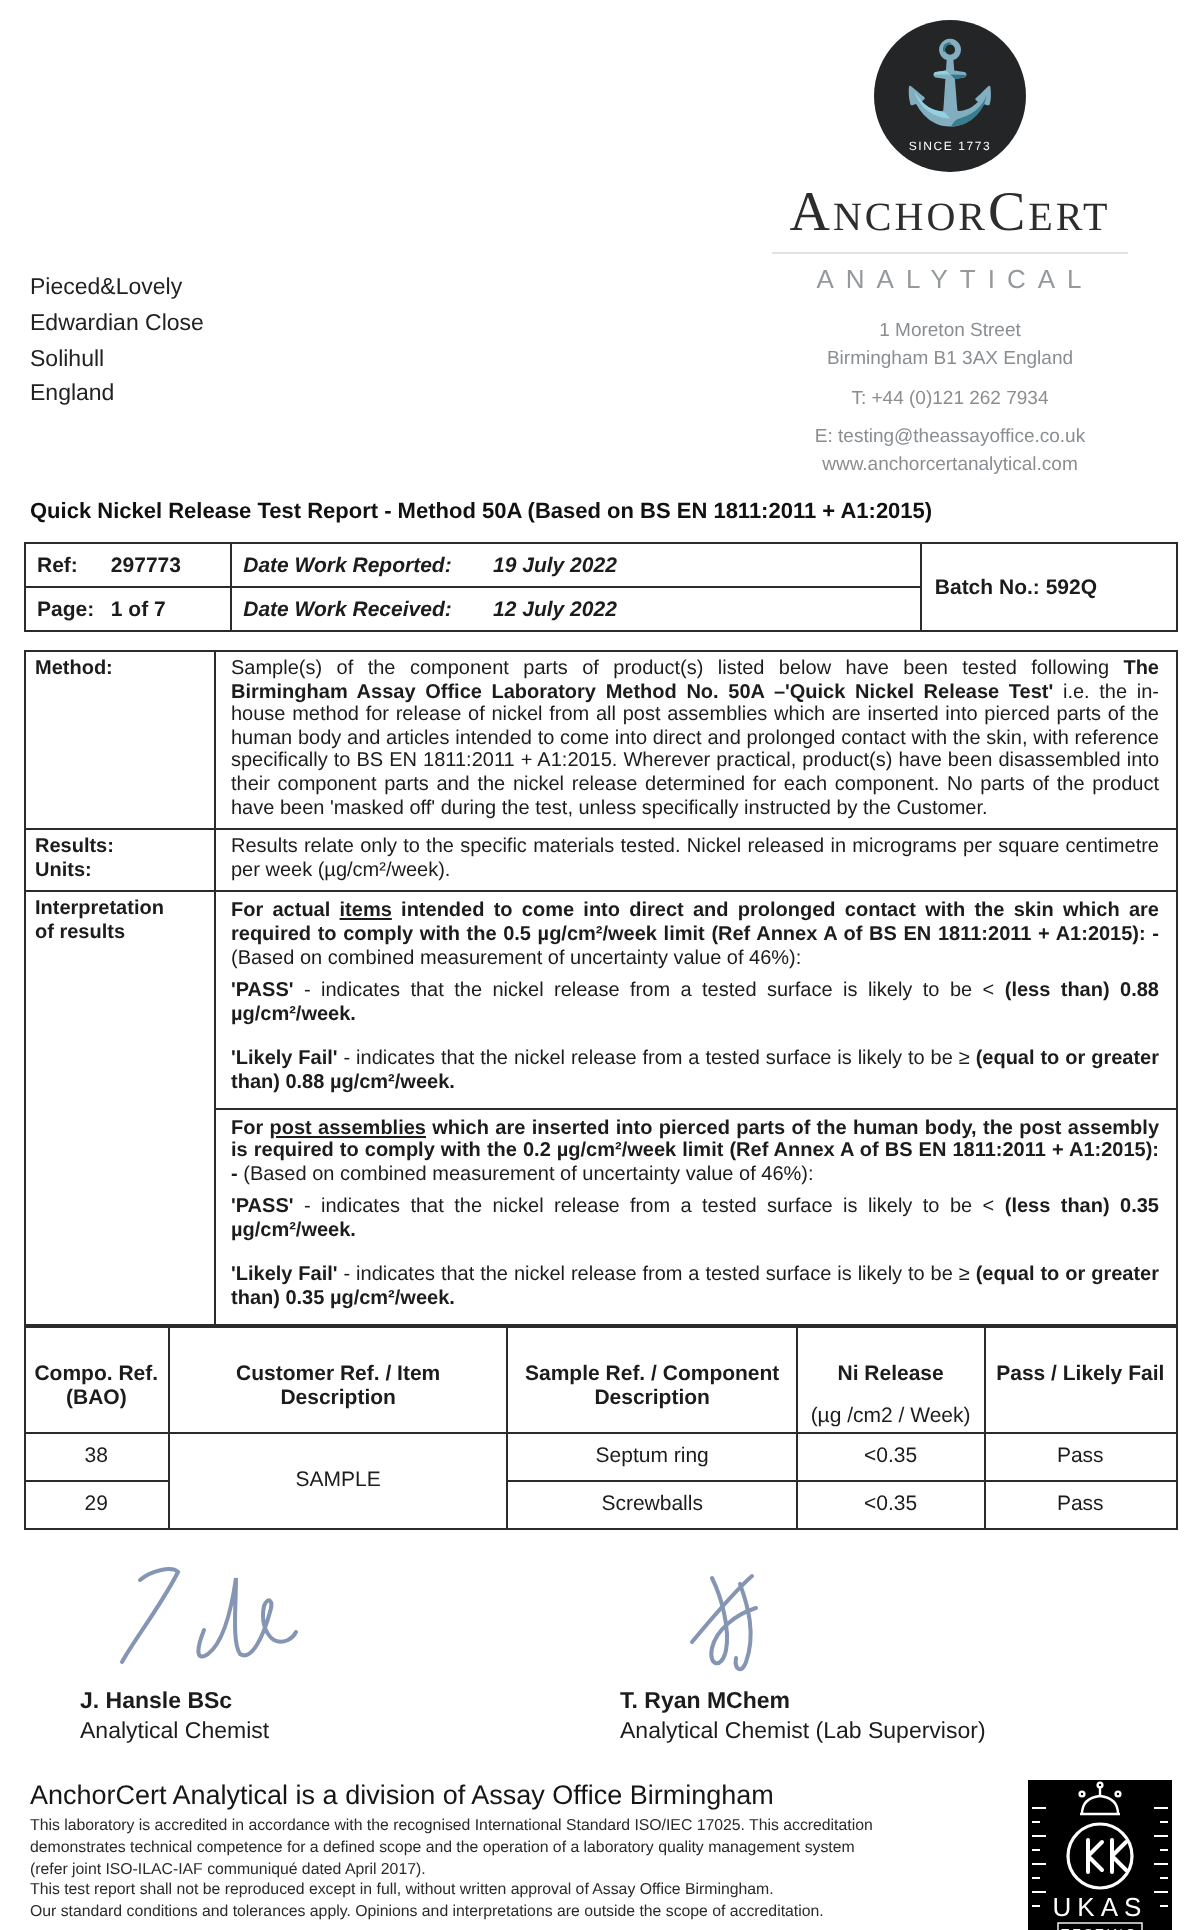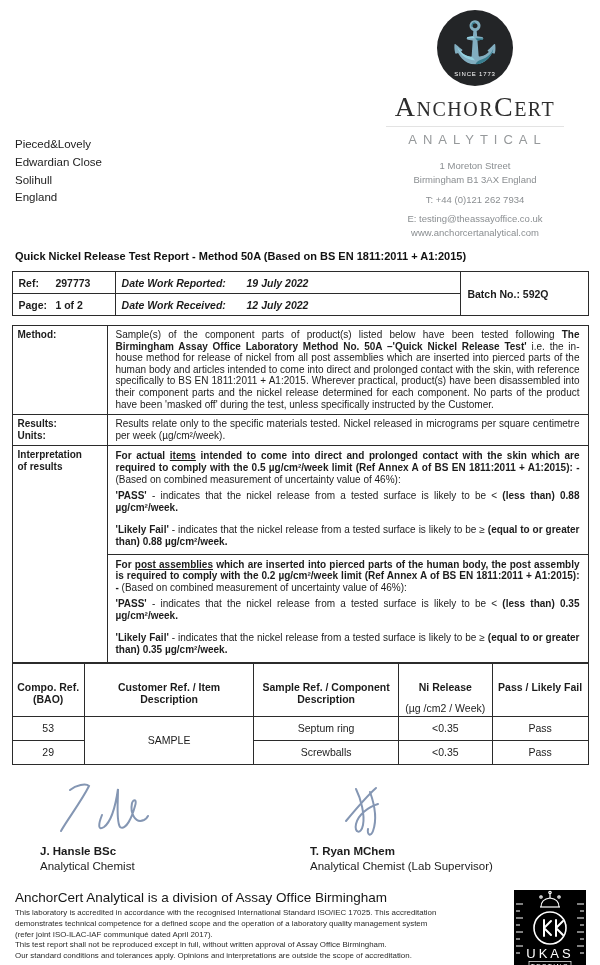--- a/index.html
+++ b/index.html
@@ -115,21 +115,21 @@
         <span>19 July 2022</span>
       </td>
       <td class="rt-c3" rowspan="2">
         <span>Batch No.:</span>
         <span>592Q</span>
       </td>
     </tr>
     <tr>
       <td class="rt-c1">
         <span class="rt-lab">Page:</span>
-        <span>1 of 2</span>
+        <span>1 of 7</span>
       </td>
       <td class="rt-c2">
         <span class="rt-lab2">Date Work Received:</span>
         <span>12 July 2022</span>
       </td>
     </tr>
   </tbody>
     </table>
 
   <table class="info-table">
@@ -178,21 +178,21 @@
         <div>Sample Ref. / Component</div>
         <div>Description</div>
       </td>
       <td class="hdr rc4">
         <div>Ni Release</div>
         <div class="unit-line">(µg /cm2 / Week)</div>
       </td>
       <td class="hdr rc5">Pass / Likely Fail</td>
     </tr>
     <tr class="data-row">
-      <td>53</td>
+      <td>38</td>
       <td rowspan="2">SAMPLE</td>
       <td>Septum ring</td>
       <td>&lt;0.35</td>
       <td>Pass</td>
     </tr>
     <tr class="data-row">
       <td>29</td>
       <td>Screwballs</td>
       <td>&lt;0.35</td>
       <td>Pass</td>

